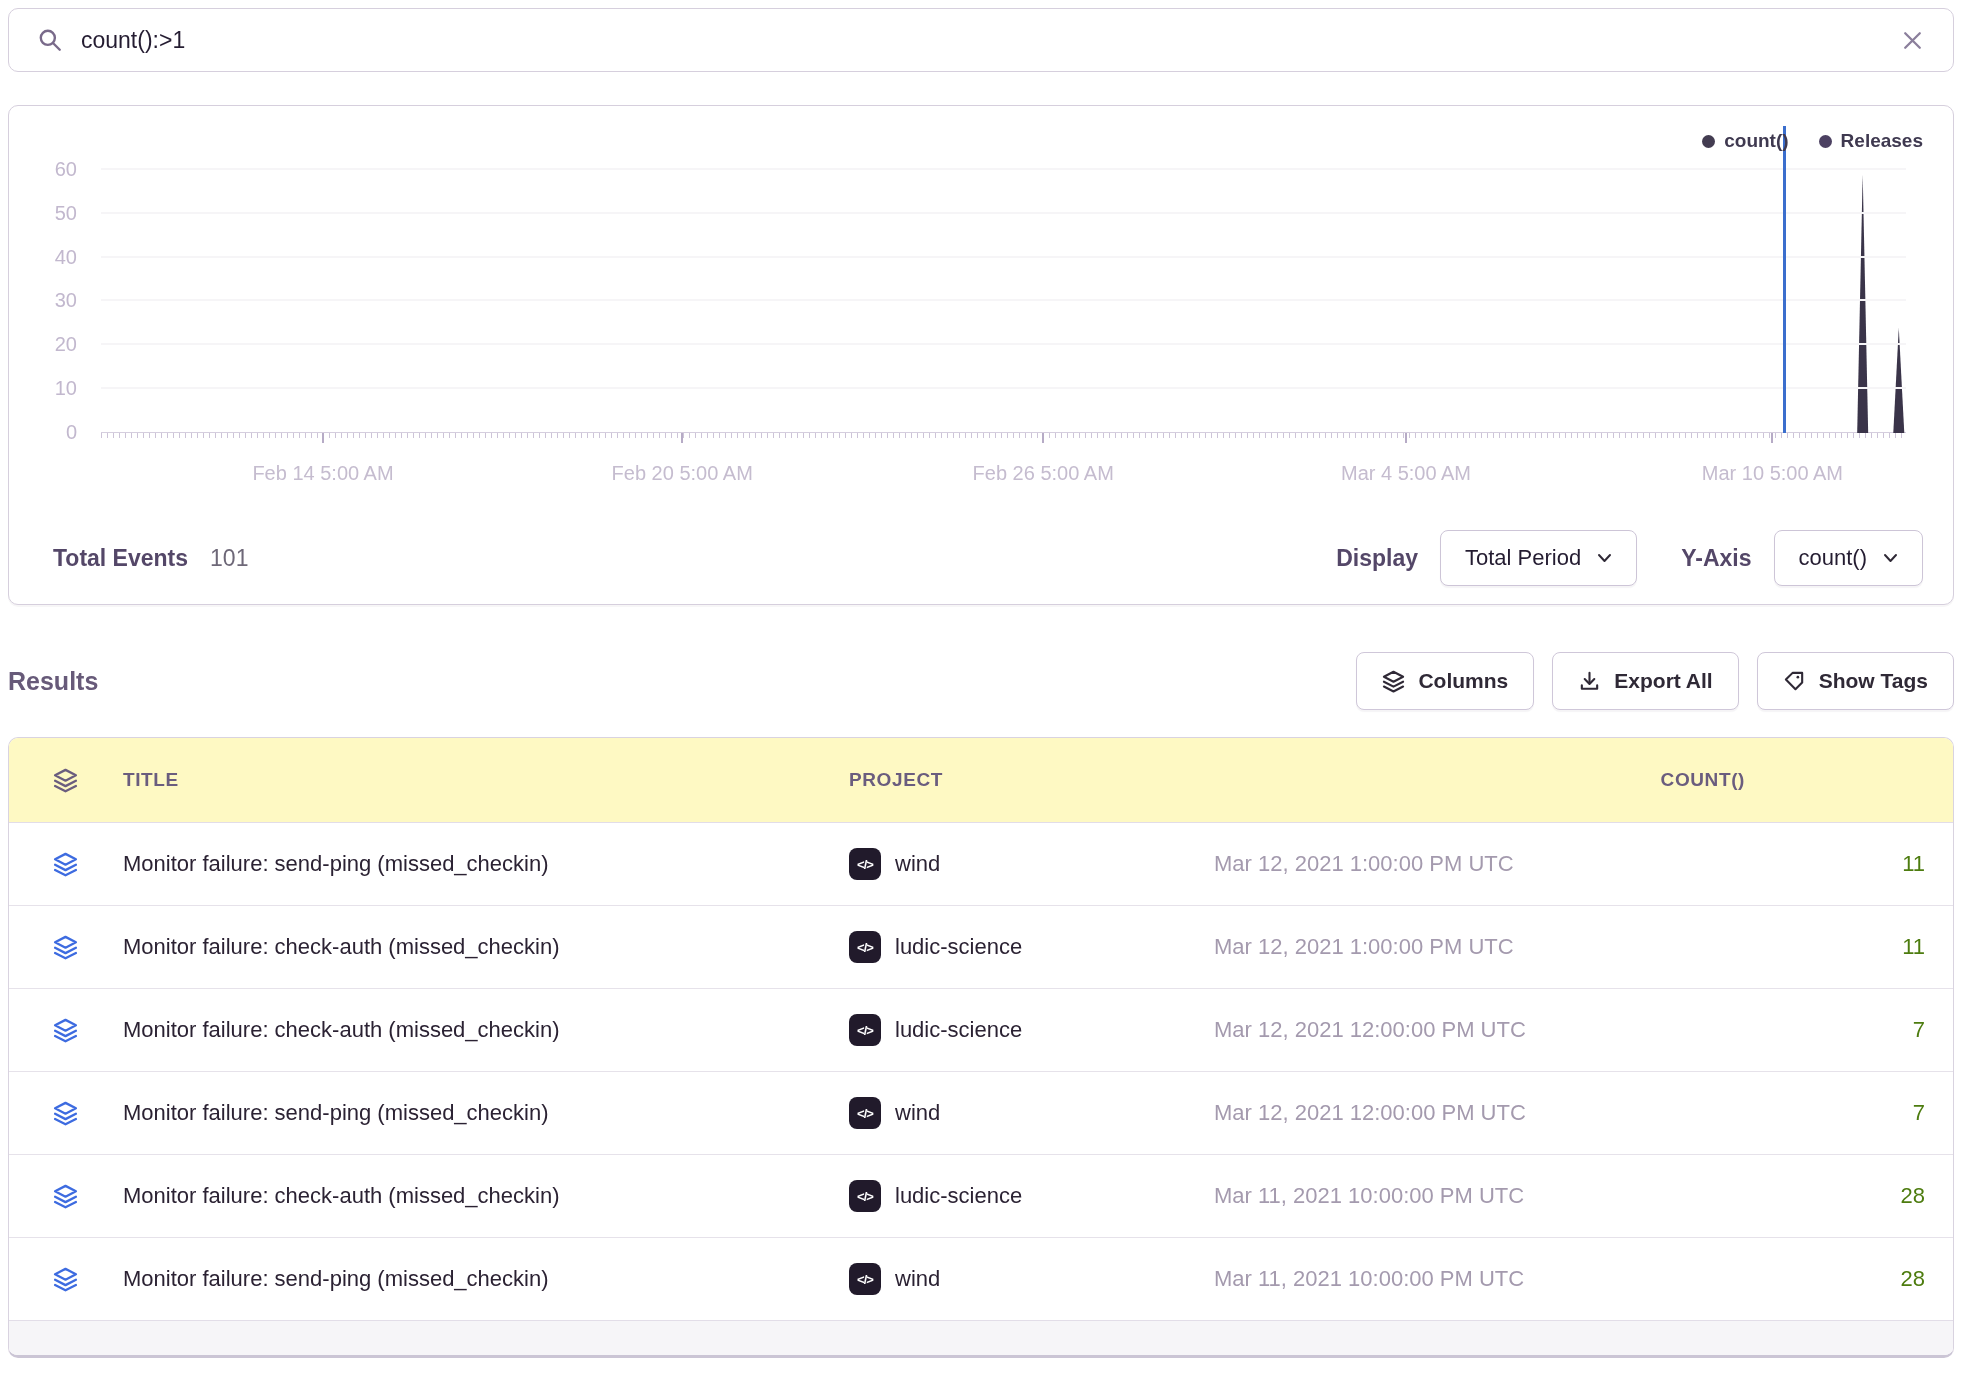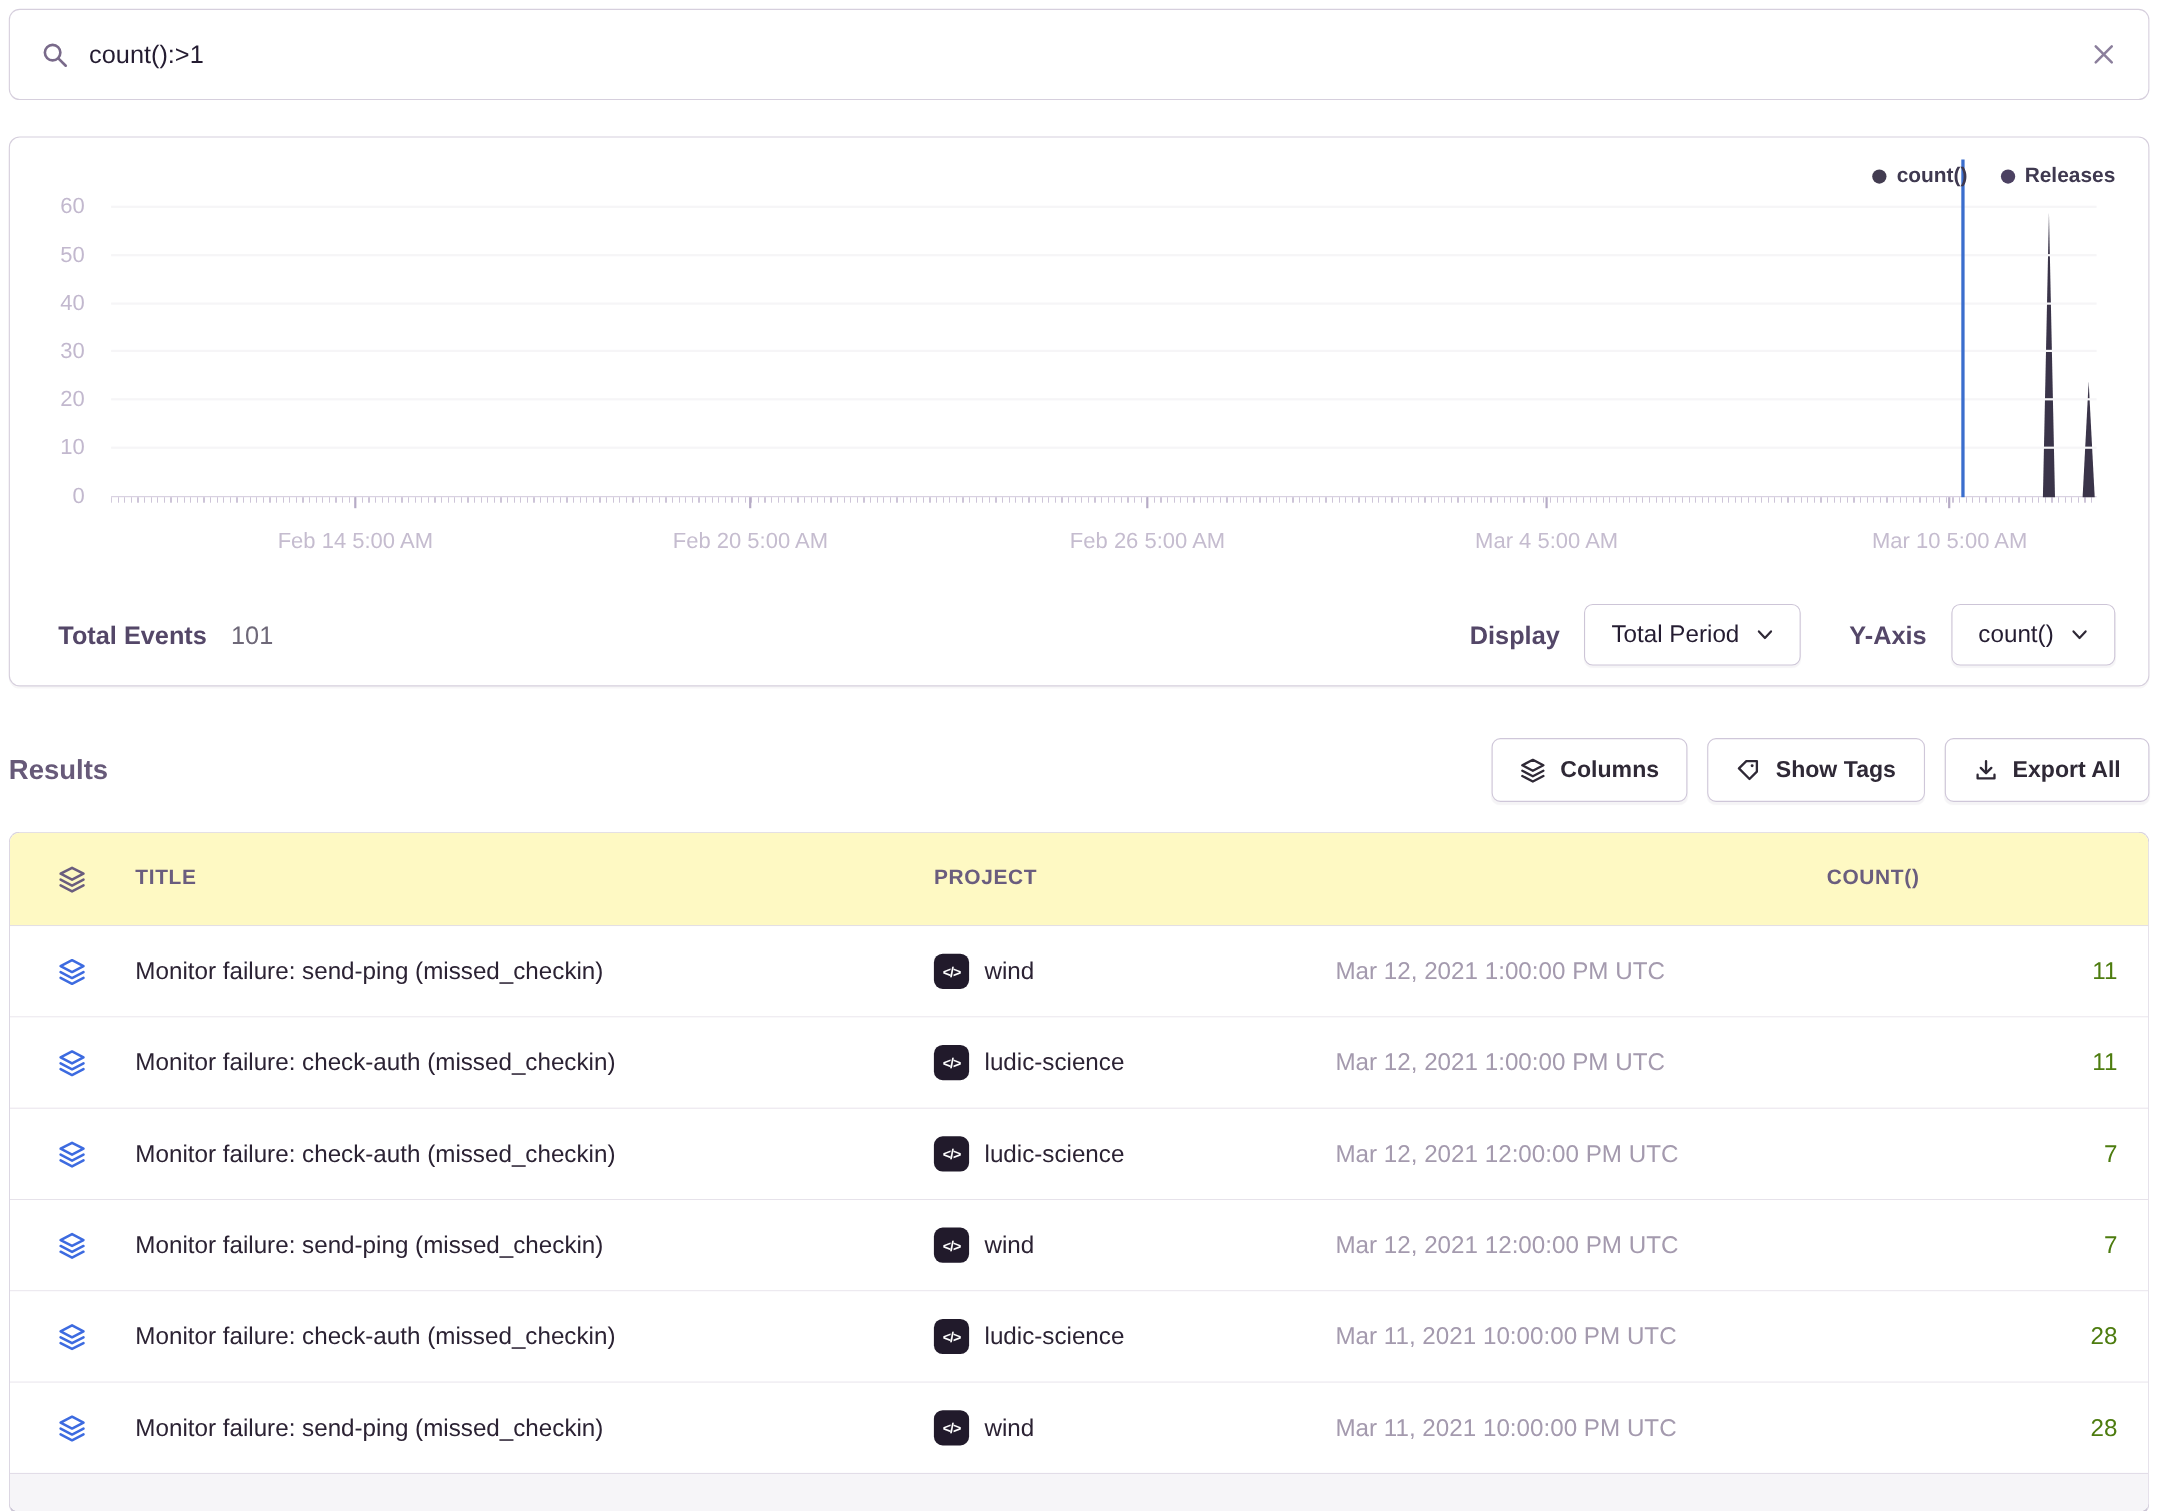--- a/index.html
+++ b/index.html
@@ -1,21 +1,21 @@
 <!DOCTYPE html>
 <html><head>
 <meta charset="utf-8">
 <style>
   * { box-sizing: border-box; margin: 0; padding: 0; }
   html,body { width:1962px; height:1374px; background:#fff; overflow:hidden;
     font-family:"Liberation Sans", sans-serif; color:#2b2233; }
   .page { padding:8px; }
 
   
-  .search-bar { height:83px; border:1.5px solid #d6cfdd; border-radius:10px;
+  .search-bar { height:64px; border:1.5px solid #d6cfdd; border-radius:10px;
     display:flex; align-items:center; padding:0 28px; gap:18px; background:#fff; }
   .search-input { flex:1; border:none; outline:none; font-size:23px; color:#241c31;
     font-family:"Liberation Sans", sans-serif; background:transparent; }
   .icon-btn { background:none; border:none; cursor:pointer; display:flex; align-items:center; }
 
   
   .chart-panel { margin-top:33px; height:500px; border:1.5px solid #d6cfdd;
     border-radius:10px; position:relative; background:#fff;
     box-shadow:0 2px 0 rgba(40,30,60,.04); }
   .legend { position:absolute; top:24px; right:30px; display:flex; gap:30px;
@@ -185,36 +185,36 @@
     <button class="btn">
       <span style="display:flex">
         <svg width="23" height="23" viewBox="0 0 24 24" stroke="#2f2936">
             <use href="#layers-glyph"></use>
           </svg>
       </span>
       <span>Columns</span>
     </button>
     <button class="btn">
       <span style="display:flex">
-        <svg width="23" height="23" viewBox="0 0 24 24" fill="none" stroke="#2f2936" stroke-width="2.2" stroke-linejoin="round">
-            <path d="M3 10 L10 3 H20 V13 L13 20 Z"></path>
-            <circle cx="15.5" cy="7.5" r="1.4" fill="#2f2936" stroke="none"></circle>
-          </svg>
-      </span>
-      <span>Show Tags</span>
-    </button>
-    <button class="btn">
-      <span style="display:flex">
         <svg width="23" height="23" viewBox="0 0 24 24" fill="none" stroke="#2f2936" stroke-width="2.2" stroke-linecap="round" stroke-linejoin="round">
             <path d="M12 3 V13"></path>
             <path d="M7 9.5 L12 14.5 L17 9.5"></path>
             <path d="M4 16 V19.5 H20 V16"></path>
           </svg>
       </span>
       <span>Export All</span>
+    </button>
+    <button class="btn">
+      <span style="display:flex">
+        <svg width="23" height="23" viewBox="0 0 24 24" fill="none" stroke="#2f2936" stroke-width="2.2" stroke-linejoin="round">
+            <path d="M3 10 L10 3 H20 V13 L13 20 Z"></path>
+            <circle cx="15.5" cy="7.5" r="1.4" fill="#2f2936" stroke="none"></circle>
+          </svg>
+      </span>
+      <span>Show Tags</span>
     </button>
   </div>
 
   <div class="table">
     <div class="t-grid t-header">
       <span class="icon-cell">
         <svg width="25" height="25" viewBox="0 0 24 24" stroke="#6a5d7e">
             <use href="#layers-glyph"></use>
           </svg>
       </span>

